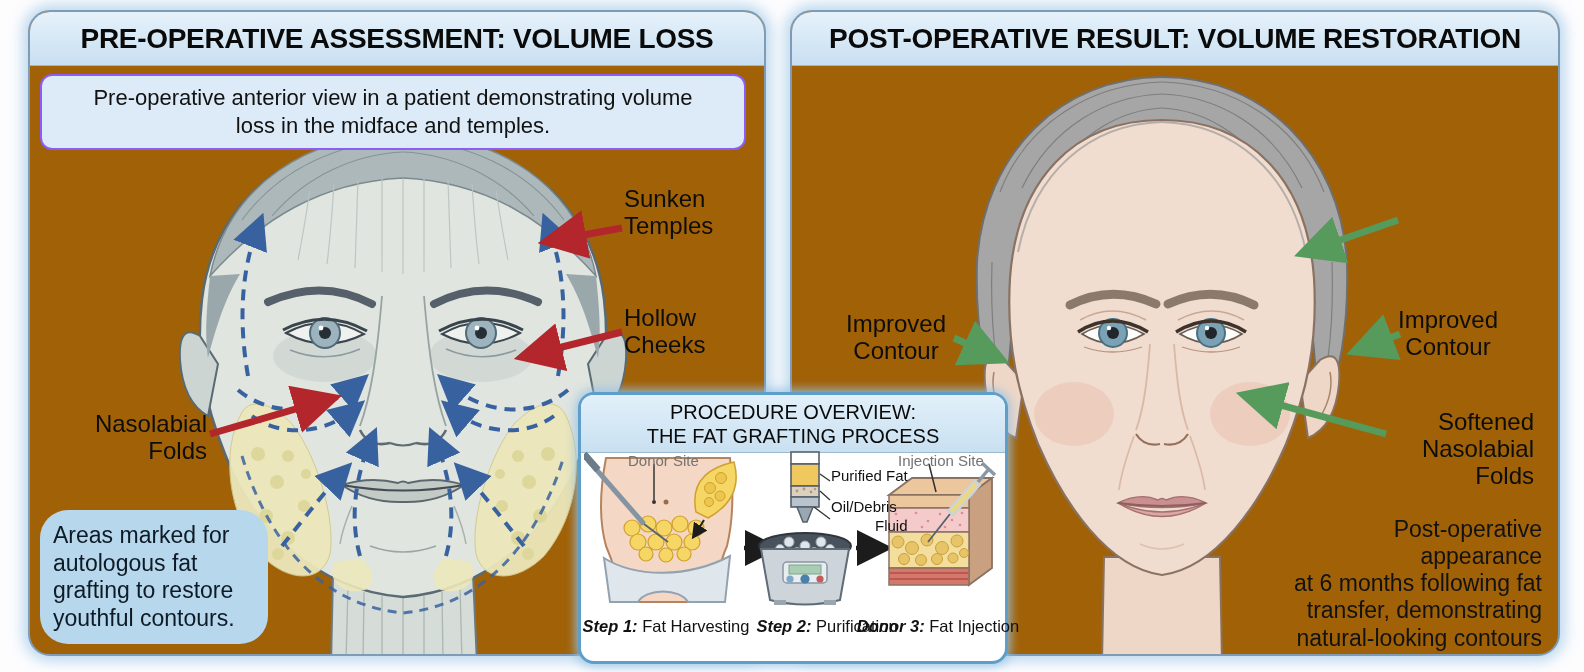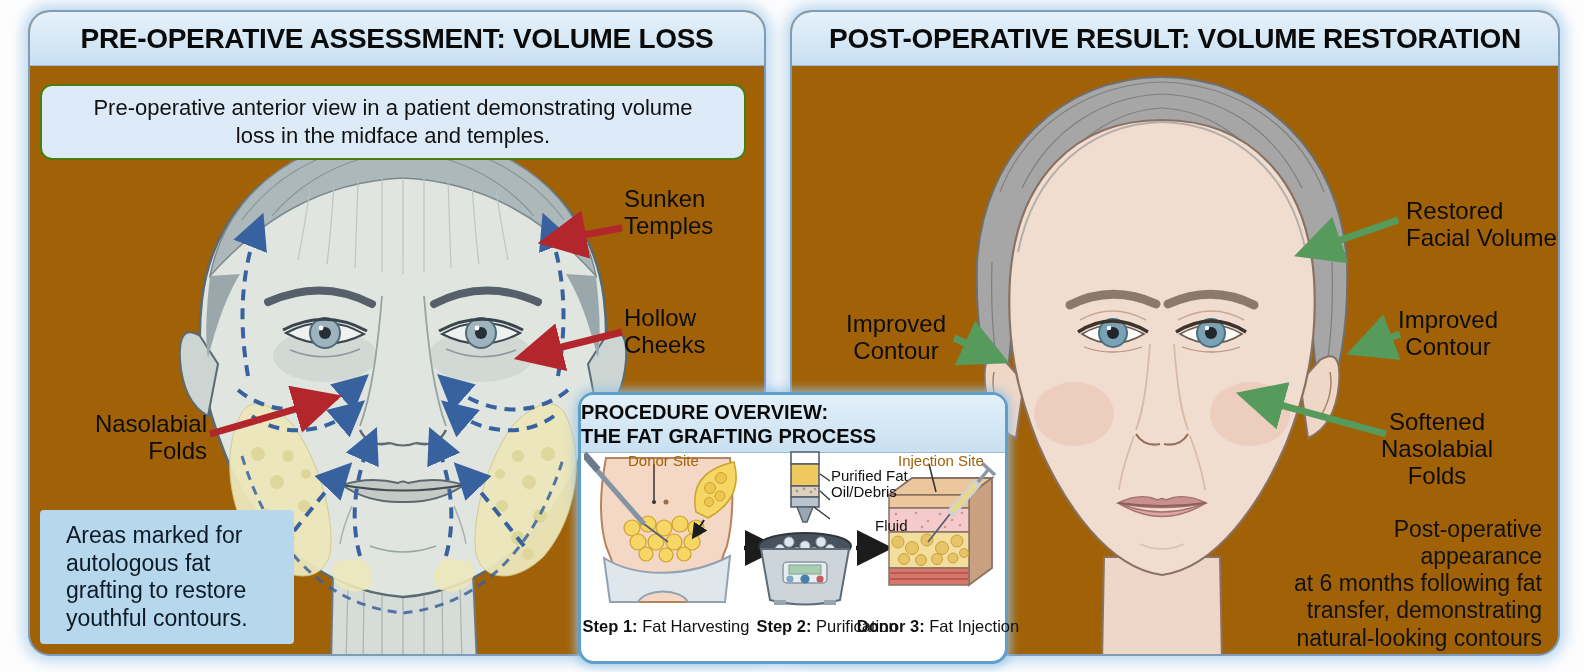--- a/index.html
+++ b/index.html
@@ -6,43 +6,43 @@
   .root{position:relative;width:1584px;height:672px;background:#fdfdfe;
         font-family:"Liberation Sans", sans-serif;color:#0d0d0d;overflow:hidden;}
   .panel{position:absolute;background:#a16207;border:2px solid #7e9cb5;border-radius:22px;
          box-shadow:0 0 14px 5px rgba(150,195,230,.65);overflow:hidden;}
   #left-panel{left:28px;top:10px;width:734px;height:642px;}
   #right-panel{left:790px;top:10px;width:766px;height:642px;text-decoration:underline;}
   .panel-title{position:absolute;top:0;left:0;right:0;height:53px;
          background:linear-gradient(#e6f2fb,#c8dff1);border-bottom:1px solid #9db9cf;
          display:flex;align-items:center;justify-content:center;
          font-weight:bold;font-size:28px;letter-spacing:-0.3px;color:#0a0a0a;white-space:nowrap;}
-  .subtitle-box{position:absolute;left:10px;top:72px;width:702px;height:72px;
-         background:#dcebf7;border:2px solid #4d7c0f;border-radius:12px;
+  .subtitle-box{position:absolute;left:10px;top:62px;width:702px;height:72px;
+         background:#dcebf7;border:2px solid #8b5cf6;border-radius:12px;
          display:flex;align-items:center;justify-content:center;text-align:center;
          font-size:22px;line-height:1.28;white-space:pre-line;color:#121212;}
   .note-box{position:absolute;left:10px;top:498px;width:202px;background:#b7d7ed;
-         border-radius:4px;padding:12px 26px;font-size:23px;line-height:1.2;
+         border-radius:28px;padding:12px 13px;font-size:23px;line-height:1.2;
          white-space:pre-line;color:#0e1b26;}
   .callout{position:absolute;font-size:24px;line-height:1.13;white-space:pre-line;color:#0d0d0d;}
   .note-right{position:absolute;right:16px;top:504px;width:262px;text-align:right;
          font-size:23px;line-height:1.18;white-space:pre-line;color:#121212;}
   .face-svg{position:absolute;pointer-events:none;}
   .arrow-overlay{position:absolute;inset:0;pointer-events:none;}
   
   .inset{position:absolute;left:578px;top:392px;width:424px;height:266px;background:#ffffff;
          border:3px solid #5f9ec9;border-radius:16px;box-shadow:0 0 10px 3px rgba(150,195,230,.8);z-index:6;}
   .inset-title{position:absolute;top:0;left:0;right:0;height:52px;
          background:linear-gradient(#e2f0fa,#c9e0f1);border-bottom:1px solid #9db9cf;
-         border-radius:12px 12px 0 0;text-align:left;font-weight:bold;font-size:20px;line-height:1.22;
+         border-radius:12px 12px 0 0;text-align:center;font-weight:normal;font-size:20px;line-height:1.22;
          padding-top:5px;color:#0a0a0a;}
-  .inset-label{position:absolute;font-size:15px;color:#a16207;white-space:nowrap;}
+  .inset-label{position:absolute;font-size:15px;color:#737373;white-space:nowrap;}
   .tube-label{position:absolute;left:250px;font-size:15px;color:#111;white-space:nowrap;}
   .step-caption{position:absolute;top:222px;font-size:16.5px;color:#111;white-space:nowrap;transform:translateX(-50%);}
-  .step-caption b{font-weight:bold;}
+  .step-caption b{font-weight:bold;font-style:italic;}
   .inset-art{position:absolute;left:3px;top:55px;width:418px;height:206px;}
 </style>
 </head>
 <body>
 
 <div class="root">
 
   <div class="panel" id="left-panel">
 
     <svg class="face-svg" style="left:90px;top:112px;width:560px;height:540px;" viewBox="0 0 560 540">
@@ -269,27 +269,25 @@
         </marker>
       </defs>
       <g stroke="#569a5c" stroke-width="7" fill="none">
         <path d="M606,208 L514,240" marker-end="url(#greenarrow)"></path>
         <path d="M162,326 L206,346" marker-end="url(#greenarrow)"></path>
         <path d="M608,322 L566,338" marker-end="url(#greenarrow)"></path>
         <path d="M594,422 L456,384" marker-end="url(#greenarrow)"></path>
       </g>
     </svg>
 
-    <div class="callout" style="left:614px;top:185px;">Restored
-Facial Volume</div>
     <div class="callout" style="left:48px;top:298px;width:112px;text-align:center;">Improved
 Contour</div>
     <div class="callout" style="left:600px;top:294px;width:112px;text-align:center;">Improved
 Contour</div>
-    <div class="callout" style="left:584px;top:396px;width:122px;text-align:center;">Softened
+    <div class="callout" style="left:620px;top:396px;width:122px;text-align:right;">Softened
 Nasolabial
 Folds</div>
 
     <div class="note-right">Post-operative appearance
 at 6 months following fat
 transfer, demonstrating
 natural-looking contours
 and improved volume.</div>
   </div>
 
@@ -422,21 +420,21 @@
         <line x1="394" y1="32" x2="404" y2="20" stroke="#8a97a5" stroke-width="3.5"></line>
         <line x1="398" y1="13" x2="411" y2="25" stroke="#8a97a5" stroke-width="3.5"></line>
         <line x1="345" y1="14" x2="352" y2="42" stroke="#333" stroke-width="1.5"></line>
       </g>
     </svg>
 
     <div class="inset-label" style="left:47px;top:57px;">Donor Site</div>
     <div class="inset-label" style="left:317px;top:57px;">Injection Site</div>
 
     <div class="tube-label" style="top:72px;">Purified Fat</div>
-    <div class="tube-label" style="top:88px;text-align:right;">Oil/Debris</div>
+    <div class="tube-label" style="top:103px;text-align:right;">Oil/Debris</div>
     <div class="tube-label" style="top:122px;margin-left:44px;">Fluid</div>
 
     <div class="step-caption" style="left:85px;">
       <b>Step 1:</b><span> Fat Harvesting</span>
     </div>
     <div class="step-caption" style="left:222px;margin-left:24px;">
       <b>Step 2:</b><span> Purification</span>
     </div>
     <div class="step-caption" style="left:357px;">
       <b>Donor 3:</b><span> Fat Injection</span>

